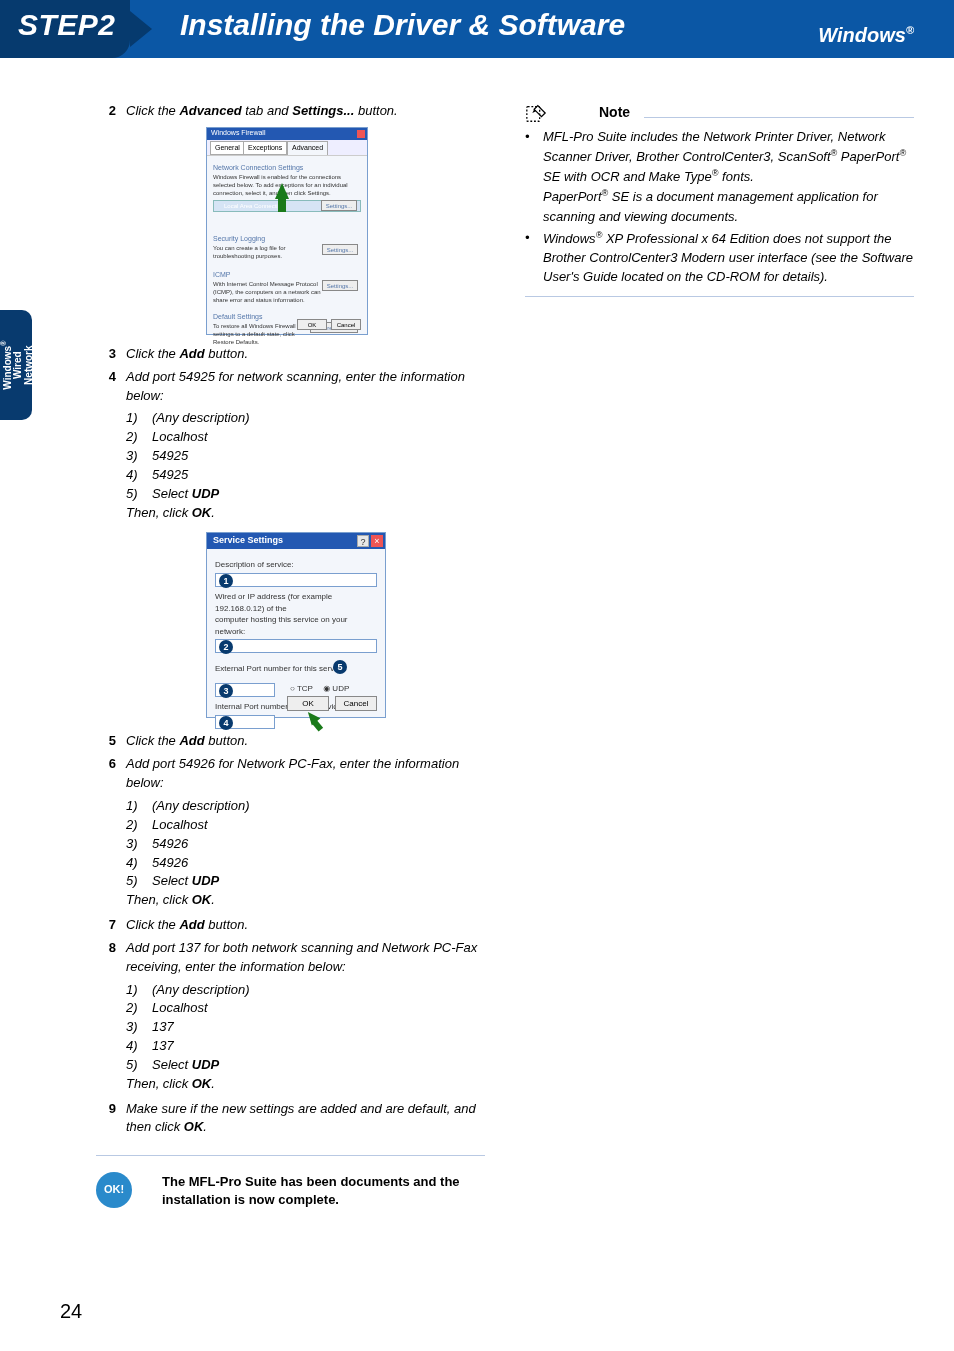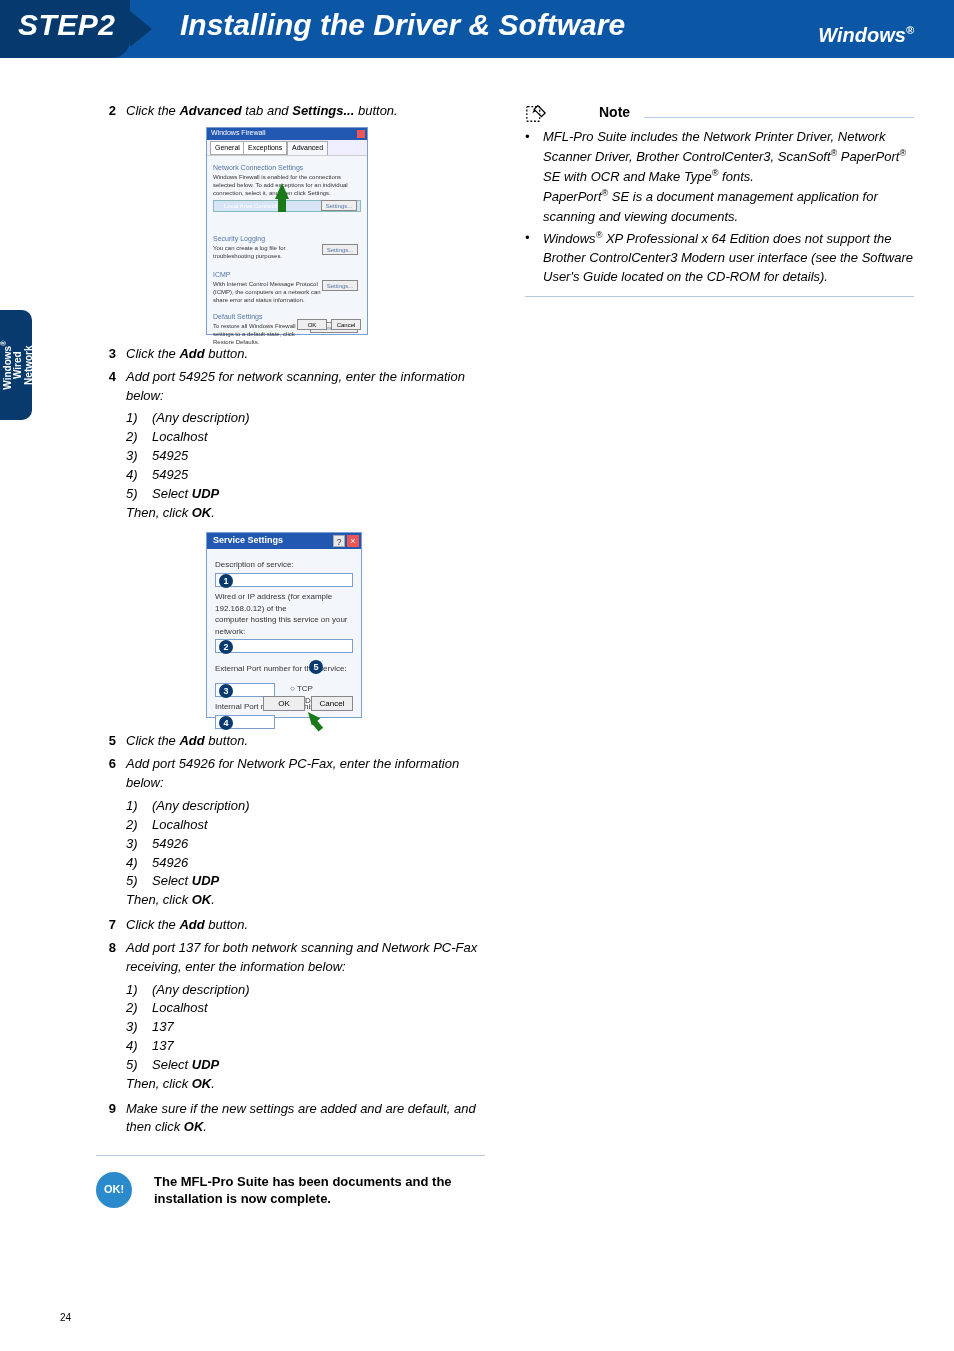--- a/index.html
+++ b/index.html
@@ -157,21 +157,21 @@
   .arrow-green-tail {
     position: absolute;
     width: 8px; height: 14px;
     background: #1a7a1a;
   }
   .sp1-text-line { color: #333; font-size: 6px; line-height: 8px; }
   .sp1-ok-cancel { position: absolute; bottom: 4px; right: 6px; display: flex; gap: 4px; }
   .sp1-small-btn { width: 30px; height: 11px; border: 1px solid #888; background: #eee; font-size: 6px; text-align: center; line-height: 10px; }
 
   .screenshot-placeholder-2 {
-    width: 156px;
+    width: 180px;
     height: 186px;
     border: 1px solid #7a9fcf;
     margin: 10px 0 14px 110px;
     background: #f3f6fb;
     position: relative;
     font-style: normal;
   }
   .sp2-titlebar { height: 16px; background: #2358b2; position: relative; }
   .sp2-title { position: absolute; left: 6px; top: 1px; font-size: 9px; color: #fff; font-weight: bold; }
   .sp2-help { position: absolute; right: 16px; top: 2px; width: 12px; height: 12px; background: #e8e8e8; color: #333; font-size: 9px; text-align: center; line-height: 12px; border: 1px solid #aaa; }
@@ -192,21 +192,21 @@
   }
   .sp2-radio { font-size: 8px; display: inline-block; margin-right: 8px; }
   .sp2-ok-cancel { position: absolute; bottom: 6px; right: 8px; display: flex; gap: 6px; }
   .sp2-btn { width: 42px; height: 15px; border: 1px solid #888; background: #eee; font-size: 8px; text-align: center; line-height: 14px; }
 
   .divider {
     height: 1px;
     background: #b9c9e3;
     margin: 18px 0 16px 0;
   }
-  .ok-block { display: flex; gap: 22px; align-items: center; }
+  .ok-block { display: flex; gap: 30px; align-items: flex-end; }
   .ok-badge {
     width: 36px; height: 36px;
     border-radius: 50%;
     background: #2a8acb;
     color: #fff;
     font-weight: bold;
     font-size: 11px;
     display: flex; align-items: center; justify-content: center;
     flex-shrink: 0;
     font-style: normal;
@@ -238,21 +238,21 @@
   .note-list { font-size: 13px; font-style: italic; }
   .note-li { display: flex; gap: 8px; margin-bottom: 2px; }
   .note-bullet { width: 10px; flex-shrink: 0; }
   .note-body { flex: 1; line-height: 1.45; }
   .note-body sup { font-size: 9px; vertical-align: super; font-style: italic; }
   .note-bottom-rule { height: 1px; background: #b9c9e3; margin-top: 10px; }
   .page-num {
     position: absolute;
     left: 60px;
     bottom: 28px;
-    font-size: 10px;
+    font-size: 20px;
     color: #000;
     font-style: normal;
   }
 </style>
 </head>
 <body>
 
 <div class="top-bar">
   <div class="title-band"></div>
   <div class="step-badge">

